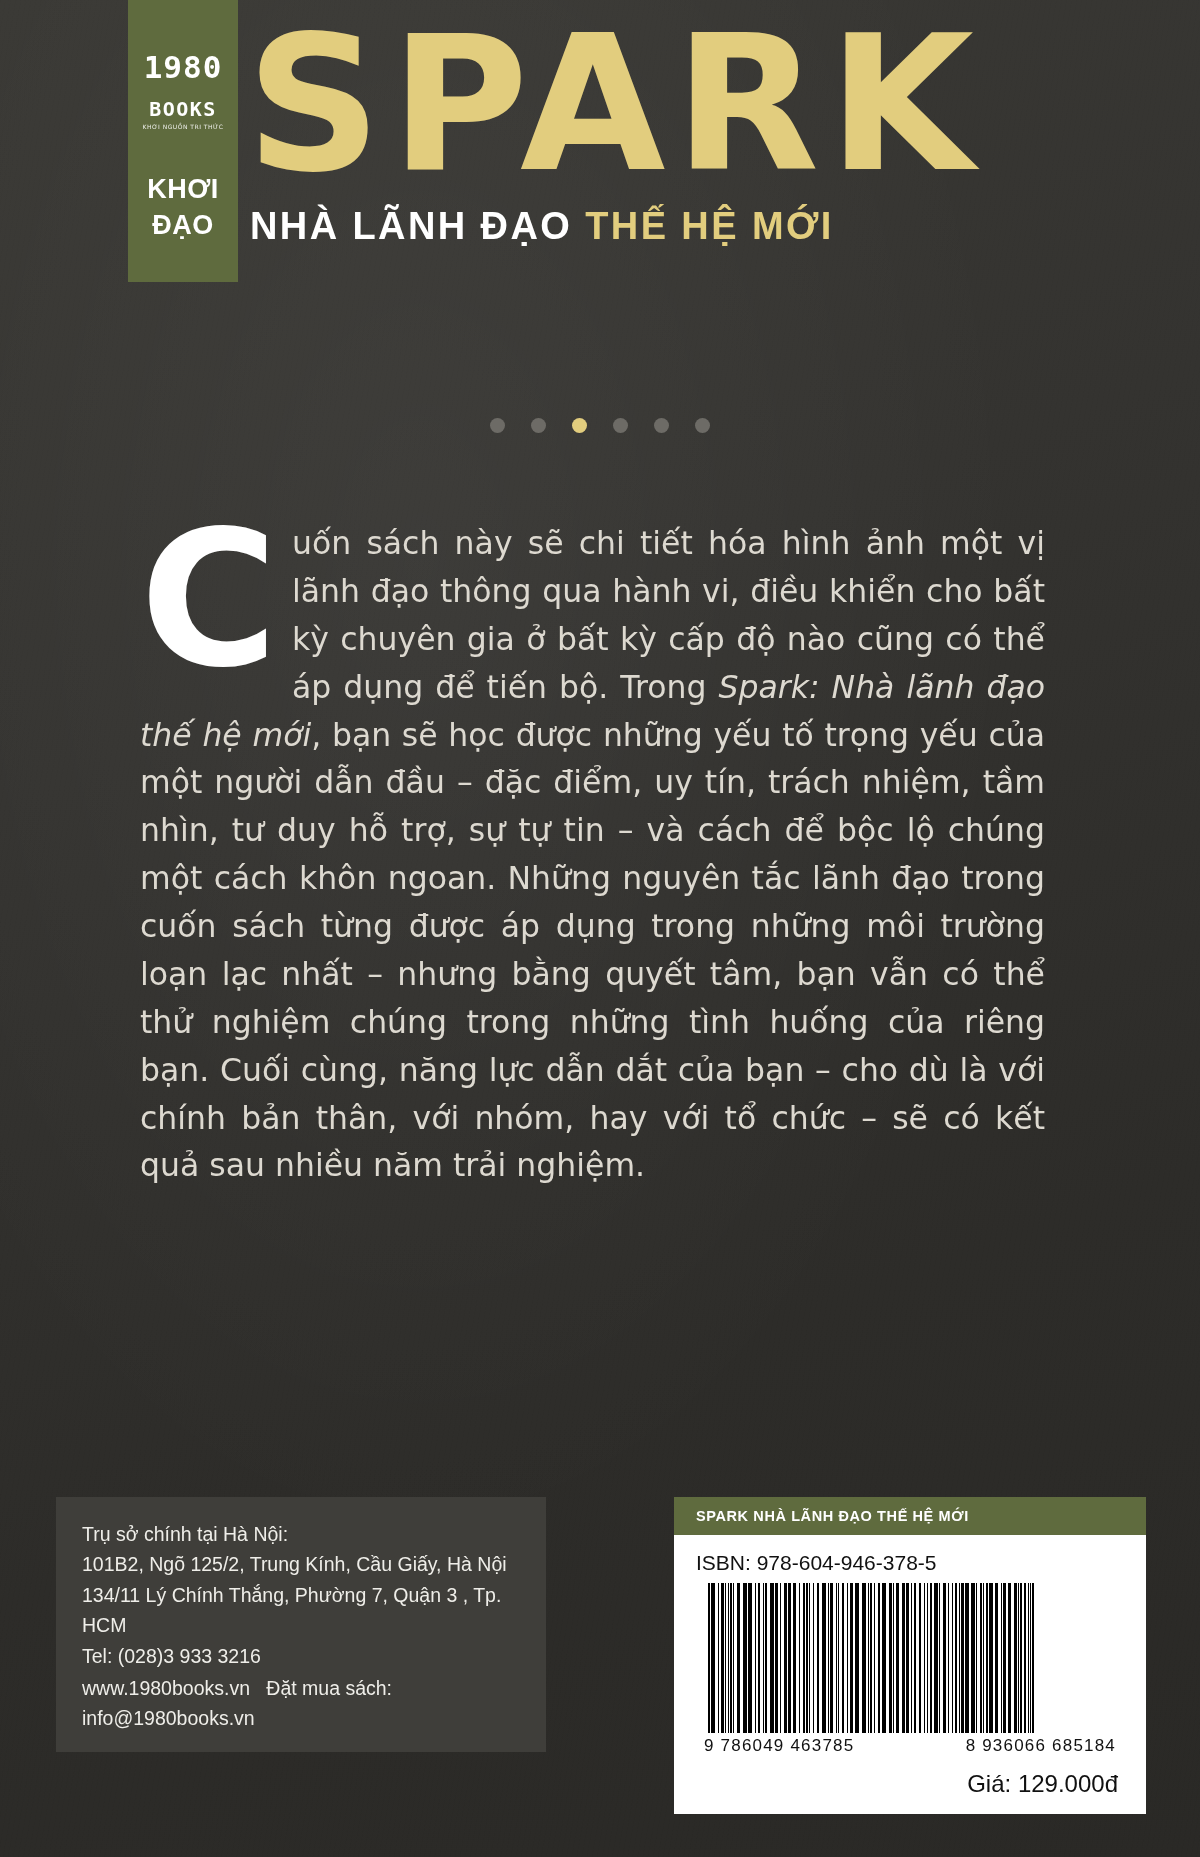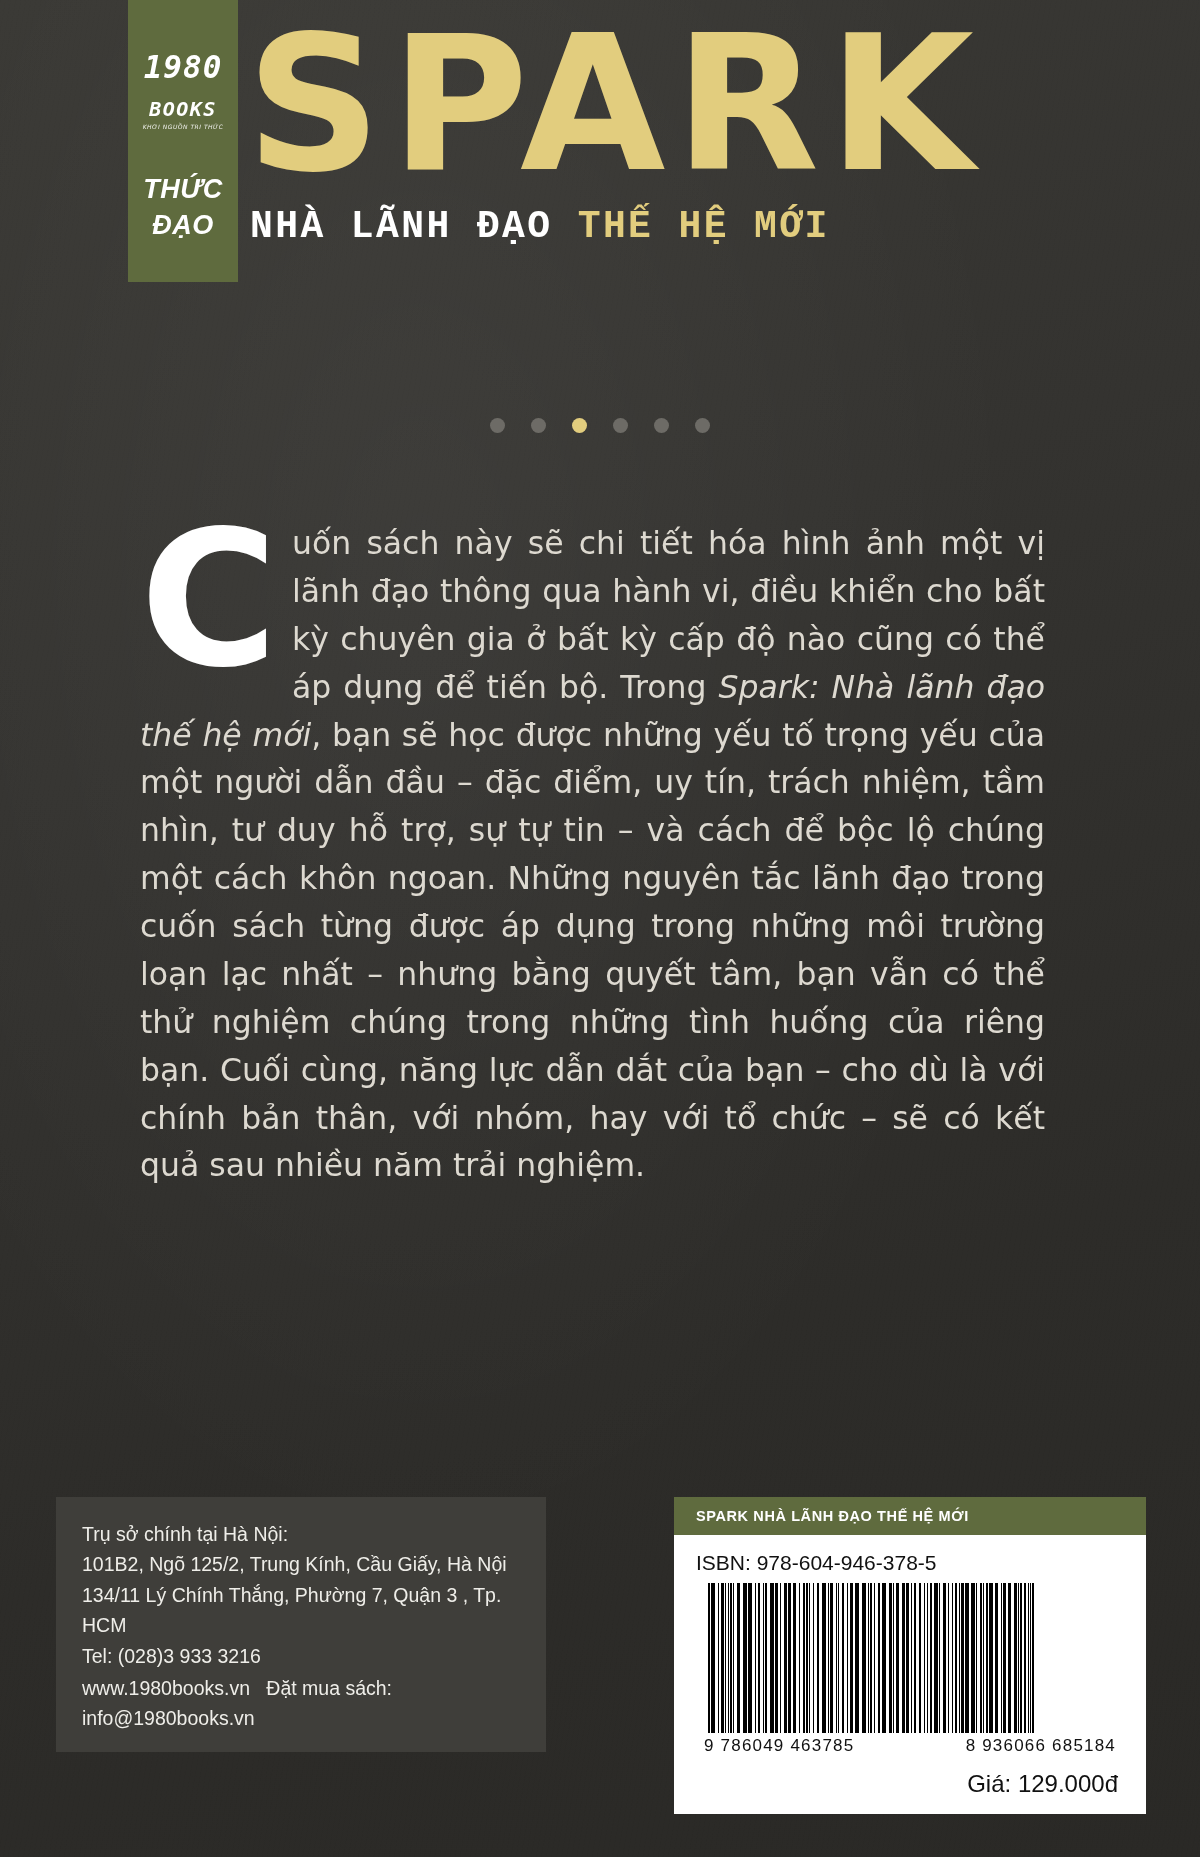--- a/index.html
+++ b/index.html
@@ -44,21 +44,20 @@
   .badge {
     position: absolute;
     left: 128px;
     top: 0;
     width: 110px;
     height: 282px;
     background: #5f6b3e;
     display: flex;
     flex-direction: column;
     align-items: center;
-    font-style: italic;
   }
   .badge-logo {
     margin-top: 52px;
     text-align: center;
     color: #ffffff;
     line-height: 1;
   }
   .badge-logo .l1 {
     font-family: "DejaVu Sans Mono", monospace;
     font-weight: bold;
@@ -105,21 +104,21 @@
     font-size: 188px;
     line-height: .92;
     letter-spacing: 9px;
     margin: 0;
     text-align: left;
     padding-left: 8px;
   }
   .subtitle {
     margin-top: 14px;
     padding-left: 12px;
-    font-family: Liberation Mono, monospace;
+    font-family: Liberation Sans, sans-serif;
     font-weight: bold;
     font-size: 38px;
     letter-spacing: 2.4px;
     white-space: nowrap;
   }
   .subtitle .w {
     color: #ffffff;
   }
   .subtitle .y {
     color: #e2cd7e;
@@ -258,21 +257,21 @@
 
   <div class="header">
 
     <div class="badge">
       <div class="badge-logo">
         <span class="l1">1980</span>
         <span class="l2">BOOKS</span>
         <span class="l3">KHƠI NGUỒN TRI THỨC</span>
       </div>
       <div class="badge-cat">
-        <div>THỨC</div>
+        <div>KHƠI</div>
         <div>ĐẠO</div>
       </div>
     </div>
 
     <div class="title-block">
       <h1 class="main-title">SPARK</h1>
       <div class="subtitle">
         <span class="w">NHÀ LÃNH ĐẠO</span>
         <span class="y">THẾ HỆ MỚI</span>
       </div>

